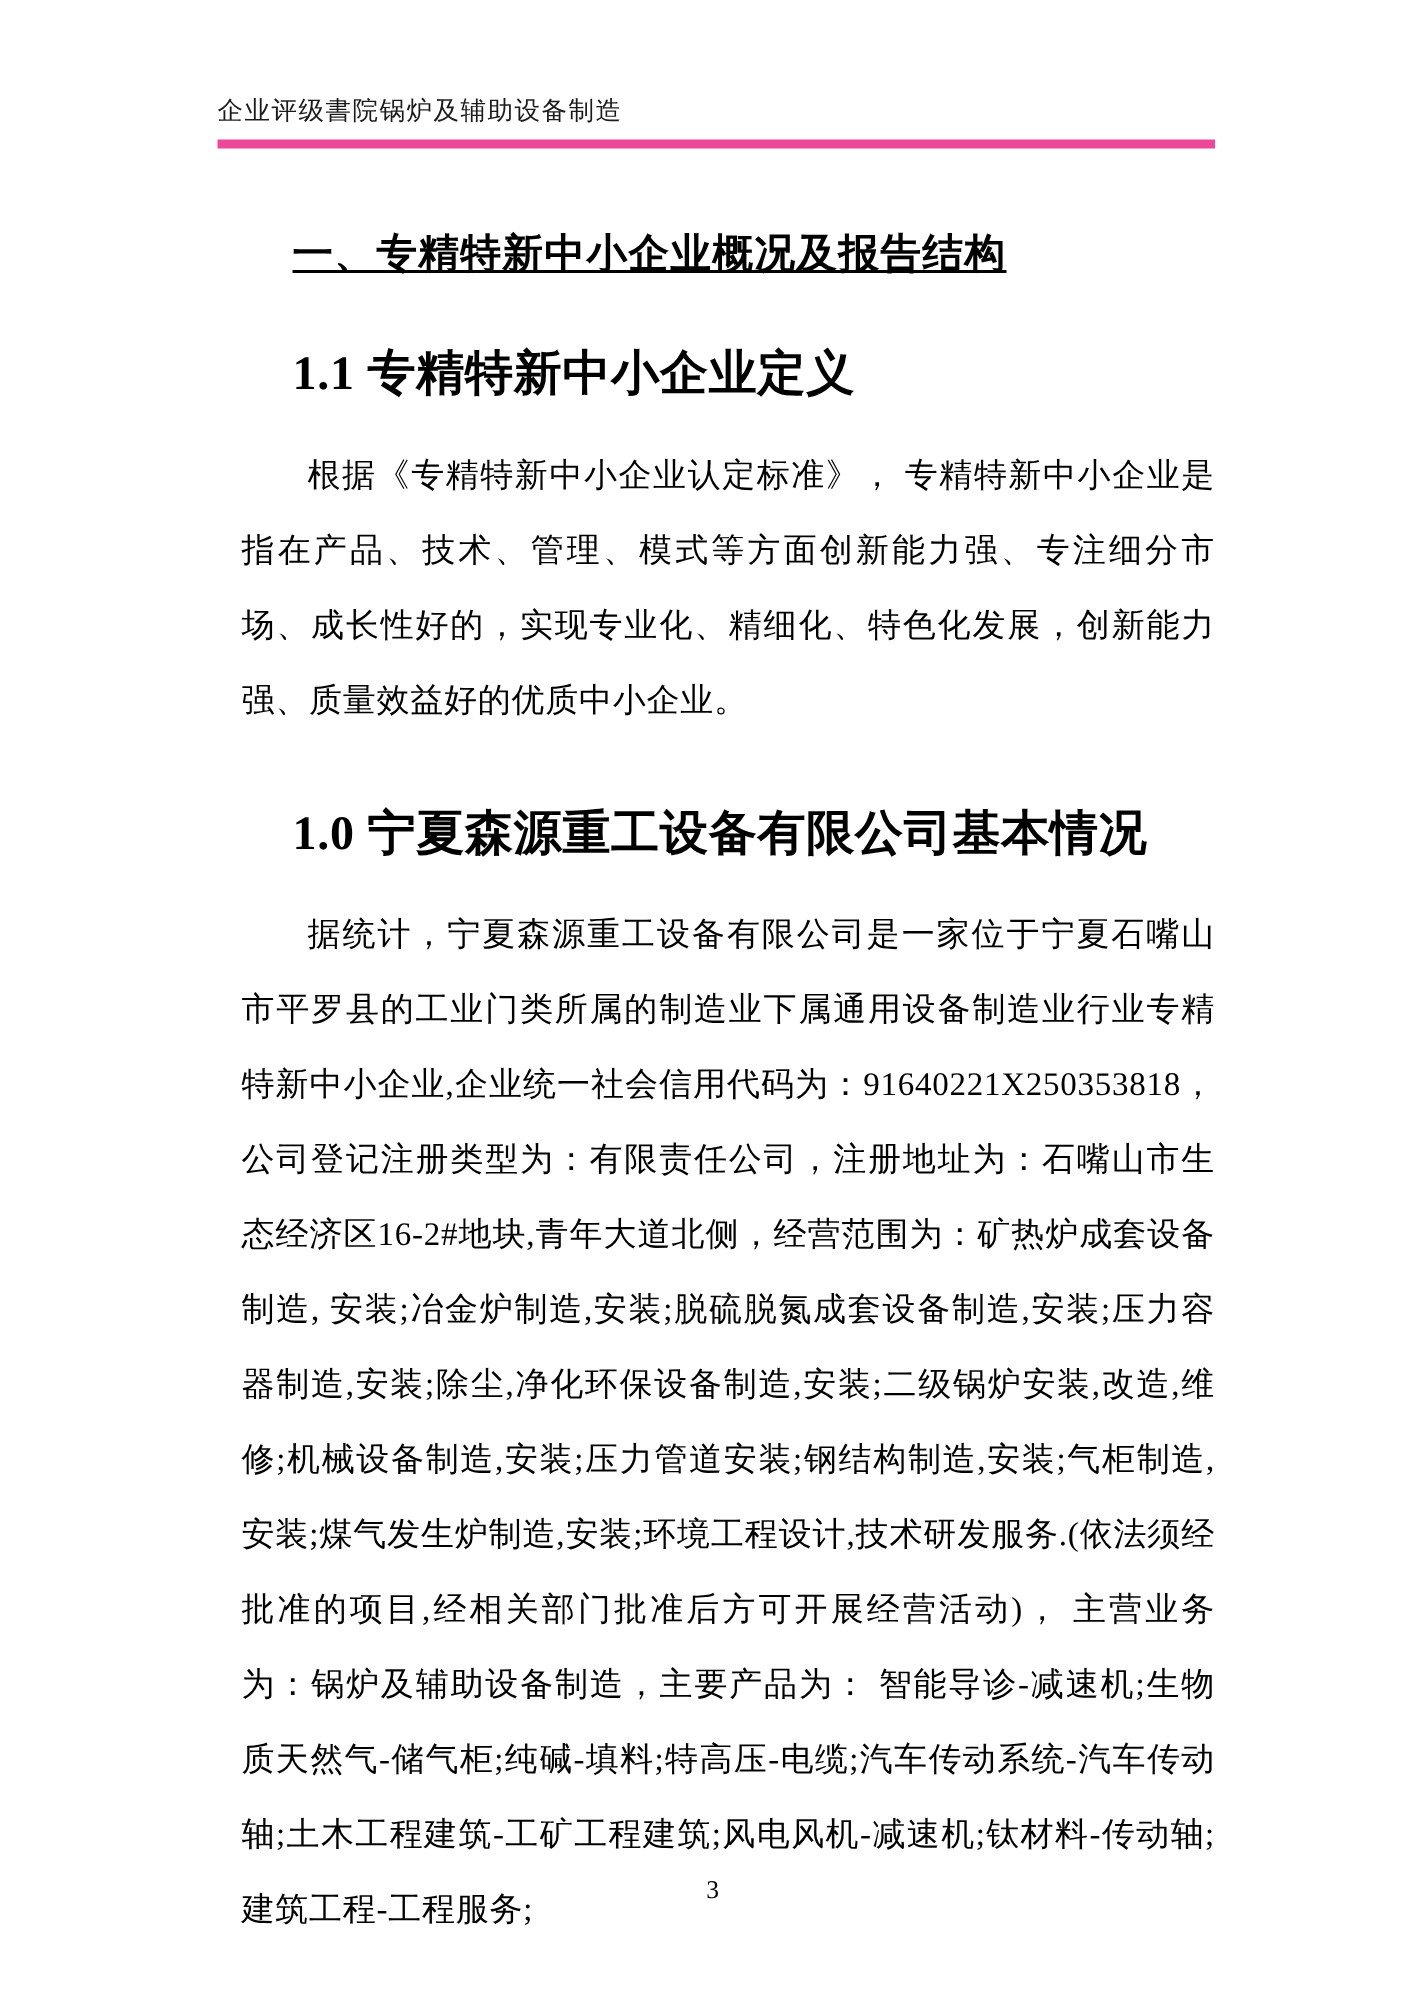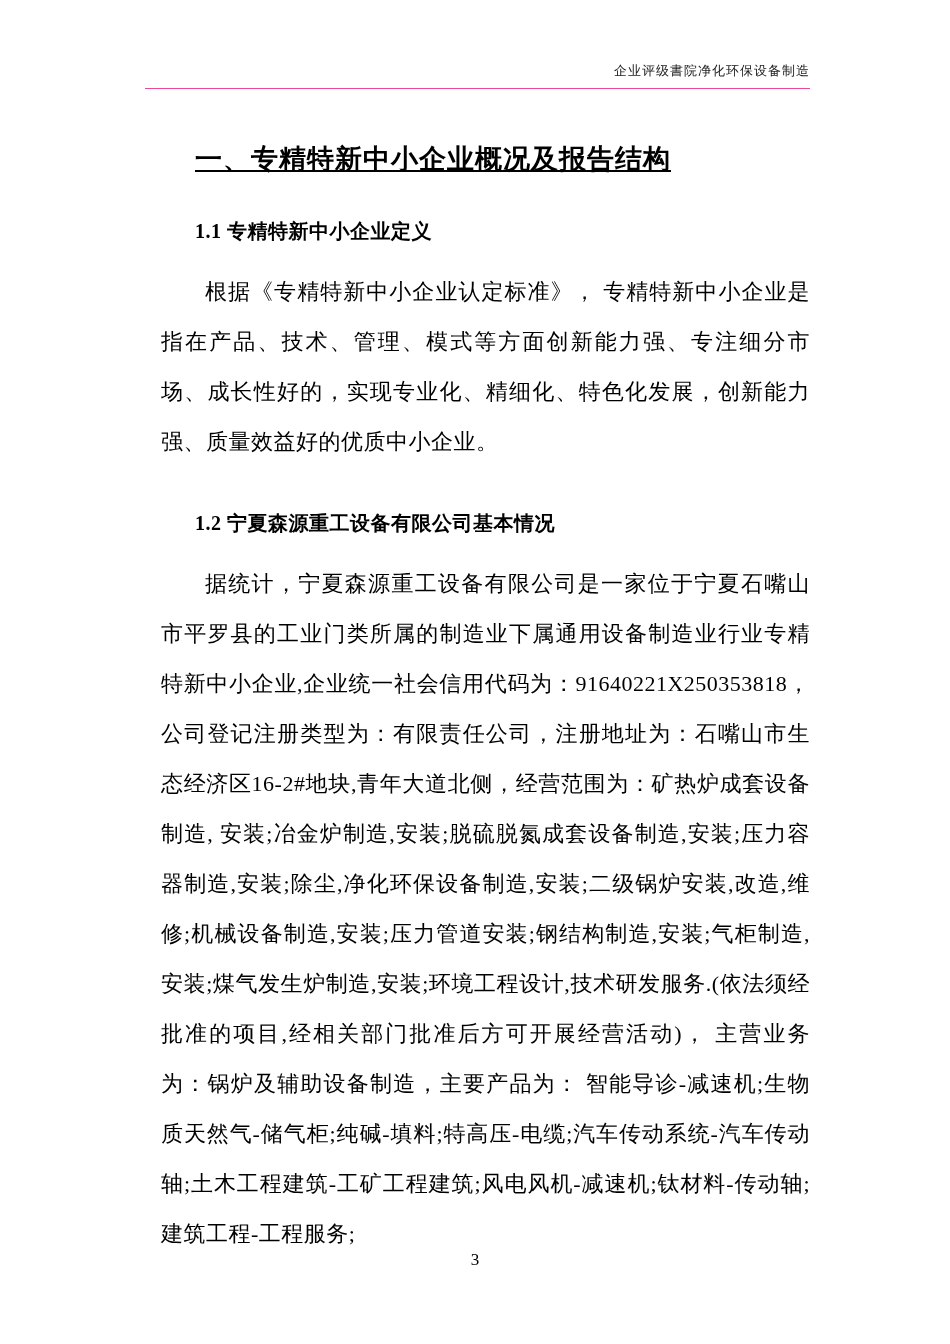--- a/index.html
+++ b/index.html
@@ -12,42 +12,42 @@
     background: #ffffff;
     color: #000000;
     font-family: "Liberation Serif", "DejaVu Serif", serif;
     position: relative;
     overflow: hidden;
   }
   .doc-header {
     margin: 0 140px 0 145px;
     padding-top: 62px;
     padding-bottom: 8px;
-    border-bottom: 1px solid #ec4899;
+    border-bottom: 6px solid #ec4899;
     display: flex;
-    justify-content: flex-end;
+    justify-content: flex-start;
     align-items: flex-end;
     font-family: "Liberation Sans", "DejaVu Sans", sans-serif;
-    font-size: 13px;
+    font-size: 17px;
     color: #1a1a1a;
     letter-spacing: 1px;
   }
   .doc-main {
     margin: 0 140px 0 145px;
   }
   .doc-title {
     font-size: 27px;
     font-weight: bold;
     margin: 54px 0 0 50px;
     letter-spacing: 1px;
     line-height: 1.2;
     text-decoration: underline;
   }
   .section-heading {
-    font-size: 20px;
+    font-size: 32px;
     font-weight: bold;
     margin: 44px 0 0 50px;
     letter-spacing: 0.5px;
     line-height: 1.2;
   }
   .body-paragraph {
     font-size: 22px;
     line-height: 50px;
     margin: 24px 0 0 16px;
     text-align: justify;
@@ -65,31 +65,31 @@
     color: #000000;
   }
 </style>
 </head>
 <body>
 
 <div class="doc">
 
   <header class="doc-header">
     <span>企业评级書院</span>
-    <span>净化环保设备制造</span>
+    <span>锅炉及辅助设备制造</span>
   </header>
 
   <main class="doc-main">
     <h1 class="doc-title">一、专精特新中小企业概况及报告结构</h1>
 
     <h2 class="section-heading">1.1 专精特新中小企业定义</h2>
 
     <p class="body-paragraph">根据《专精特新中小企业认定标准》， 专精特新中小企业是指在产品、技术、管理、模式等方面创新能力强、专注细分市场、成长性好的，实现专业化、精细化、特色化发展，创新能力强、质量效益好的优质中小企业。</p>
 
-    <h2 class="section-heading">1.2 宁夏森源重工设备有限公司基本情况</h2>
+    <h2 class="section-heading">1.0 宁夏森源重工设备有限公司基本情况</h2>
 
     <p class="body-paragraph">据统计，宁夏森源重工设备有限公司是一家位于宁夏石嘴山市平罗县的工业门类所属的制造业下属通用设备制造业行业专精特新中小企业,企业统一社会信用代码为：91640221X250353818，公司登记注册类型为：有限责任公司，注册地址为：石嘴山市生态经济区16-2#地块,青年大道北侧，经营范围为：矿热炉成套设备制造, 安装;冶金炉制造,安装;脱硫脱氮成套设备制造,安装;压力容器制造,安装;除尘,净化环保设备制造,安装;二级锅炉安装,改造,维修;机械设备制造,安装;压力管道安装;钢结构制造,安装;气柜制造,安装;煤气发生炉制造,安装;环境工程设计,技术研发服务.(依法须经批准的项目,经相关部门批准后方可开展经营活动)， 主营业务为：锅炉及辅助设备制造，主要产品为： 智能导诊-减速机;生物质天然气-储气柜;纯碱-填料;特高压-电缆;汽车传动系统-汽车传动轴;土木工程建筑-工矿工程建筑;风电风机-减速机;钛材料-传动轴;建筑工程-工程服务;</p>
   </main>
 
   <footer class="page-footer">
     <span>3</span>
   </footer>
 
 </div>
 

